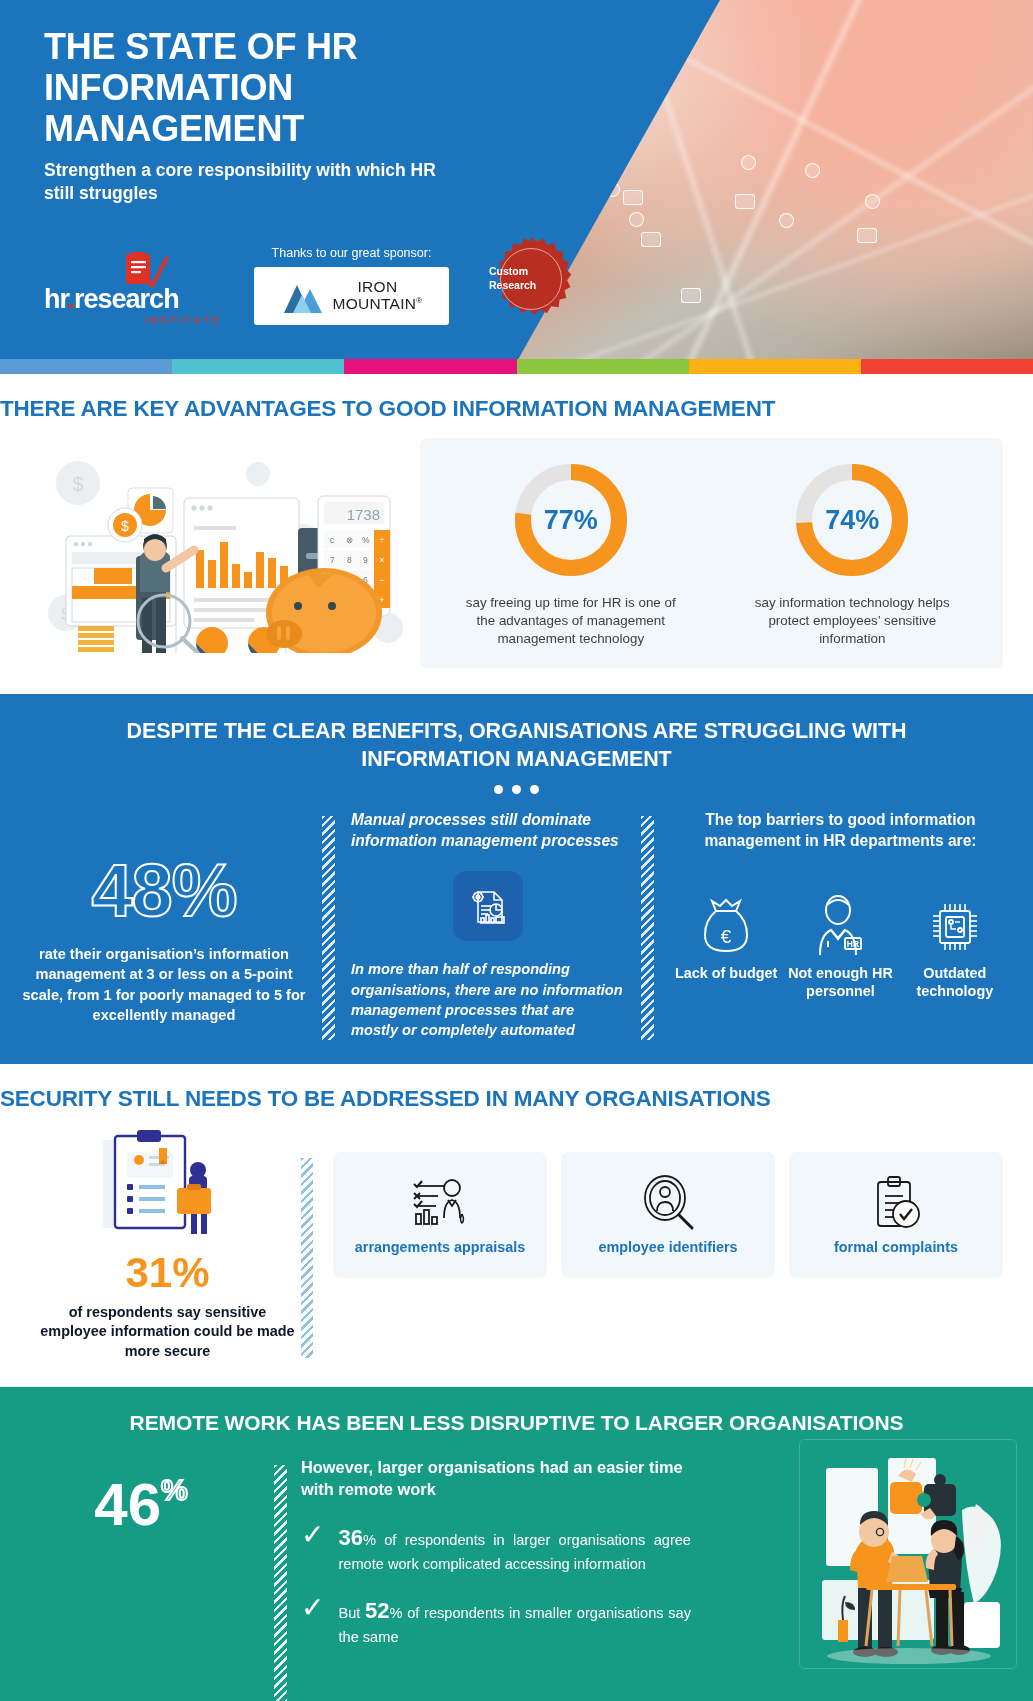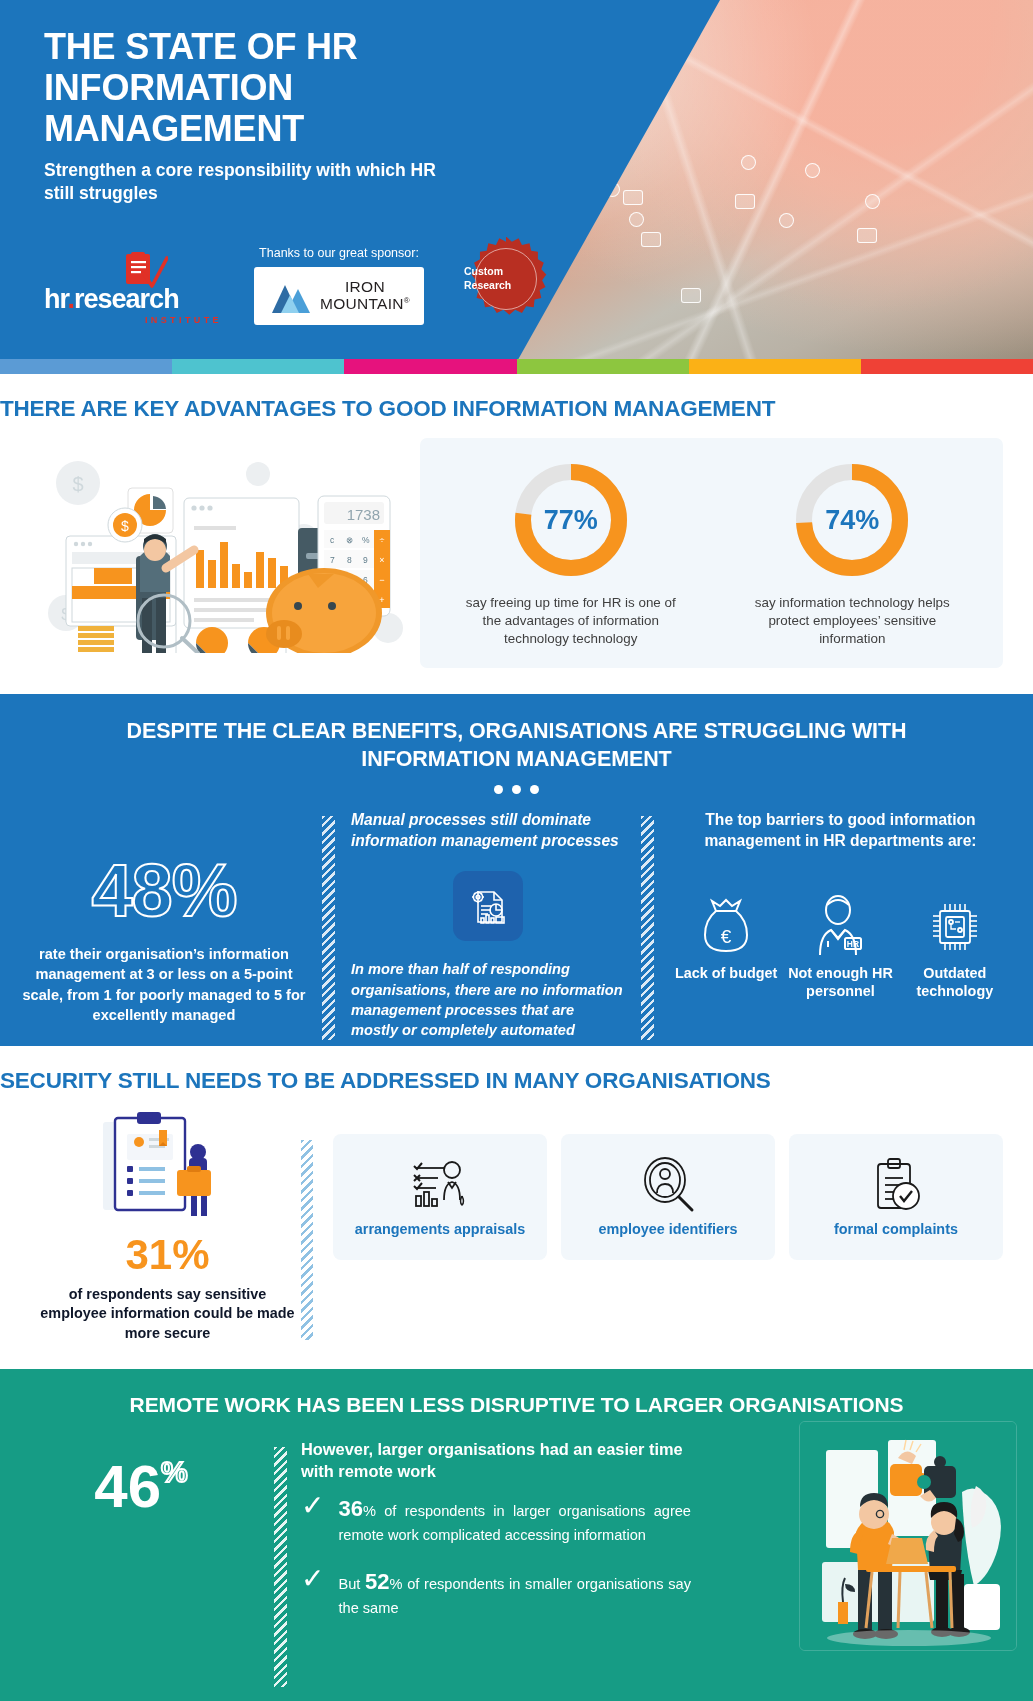--- a/index.html
+++ b/index.html
@@ -53,21 +53,21 @@
   }
   .hero-brands{ display:flex; align-items:flex-end; gap:32px; margin-top:32px; }
   .logo-hrri{ position:relative; width:178px; }
   .logo-hrri-mark{ position:absolute; left:78px; top:-34px; width:46px; height:40px; }
   .logo-hrri-txt{ color:#fff; font-weight:bold; font-size:27px; letter-spacing:-1px; line-height:1; }
   .logo-hrri-dot{ color:#e03127; }
   .logo-hrri-sub{ color:#e03127; font-size:9px; letter-spacing:3.4px; text-align:right; margin-top:2px; font-weight:bold; }
   .sponsor-wrap{ text-align:center; }
   .sponsor-label{ color:#fff; font-size:12.5px; margin-bottom:7px; }
   .sponsor-box{
-    background:#fff; border-radius:3px; width:170px; height:58px;
+    background:#fff; border-radius:3px; width:195px; height:58px;
     display:flex; align-items:center; justify-content:center; gap:8px; padding:0 9px;
   }
   .im-peaks{ width:44px; height:38px; flex:0 0 auto; }
   .im-txt{ font-size:15.5px; line-height:1.04; color:#231f20; letter-spacing:.3px; }
   .badge{
     width:84px; height:84px; position:relative; margin-left:8px; margin-bottom:4px; flex:0 0 auto;
   }
   .badge-star{
     position:absolute; inset:0; background:#b82f22;
     clip-path:polygon(50% 0%,57% 6%,65% 2%,69% 10%,78% 8%,80% 17%,88% 18%,88% 27%,95% 31%,92% 39%,98% 45%,93% 52%,97% 60%,90% 64%,92% 73%,84% 75%,83% 84%,74% 83%,69% 91%,61% 87%,54% 93%,47% 87%,39% 91%,34% 83%,25% 84%,23% 75%,15% 73%,17% 64%,10% 60%,14% 52%,9% 45%,15% 39%,12% 31%,19% 27%,19% 18%,27% 17%,29% 8%,38% 10%,42% 2%, 50% 6%);
@@ -96,21 +96,21 @@
   .donut-item{ width:215px; text-align:center; }
   .donut{ width:120px; height:120px; margin:0 auto 14px; position:relative; }
   .donut svg{ display:block; transform:rotate(-90deg); }
   .donut-val{
     position:absolute; inset:0; display:flex; align-items:center; justify-content:center;
     color:#1c75bc; font-weight:bold; font-size:27px;
   }
   .donut-cap{ color:#3f3f3f; font-size:13.4px; line-height:1.35; }
 
   
-  .sec2{ background:#1c75bc; color:#fff; padding:24px 0 6px; }
+  .sec2{ background:#1c75bc; color:#fff; padding:24px 0 24px; }
   .sec-h-white{
     color:#fff; font-weight:bold; font-size:21.5px; text-align:center; line-height:1.28;
     text-transform:uppercase; letter-spacing:-.1px;
   }
   .dots3{ display:flex; justify-content:center; gap:9px; margin:12px 0 4px; }
   .dots3 span{ width:9px;height:9px;border-radius:50%;background:#fff; display:block; }
   .sec2-cols{ display:flex; padding:12px 14px 0; align-items:stretch; }
   .col-a{ width:300px; padding:0 8px; text-align:center; }
   .col-b{ width:290px; padding:0 8px; text-align:left;font-style:italic; }
   .col-c{ flex:1; padding:0 6px; text-align:center; }
@@ -163,21 +163,21 @@
   }
   .sec4-cols{ display:flex; padding:22px 16px 0 12px; align-items:flex-start; }
   .col4a{ width:258px; text-align:center; flex:0 0 auto; }
   .vdash-w{
     width:13px; flex:0 0 auto; margin:8px 14px 0 4px; height:240px;
     background:repeating-linear-gradient(135deg, rgba(255,255,255,.9) 0 2.4px, rgba(22,156,133,0) 2.4px 6px);
   }
   .big46{ font-size:60px; font-weight:bold; line-height:1; margin:18px 0 14px; }
   .big46 .pc{ font-size:30px; color:transparent; -webkit-text-stroke:2px #fff; vertical-align:top; }
   .col4b{ width:390px; flex:0 0 auto; }
-  .col4b-head{ font-size:16.4px; font-weight:bold; line-height:1.3; margin-bottom:11px; }
+  .col4b-head{ font-size:16.4px; font-weight:bold; line-height:1.3; margin-bottom:22px; }
   .bullet{ display:flex; gap:14px; align-items:flex-start; margin-bottom:20px; }
   .check{ font-size:28px; line-height:.9; flex:0 0 auto; font-weight:normal; }
   .bullet-txt{ font-size:14.6px; line-height:1.45; text-align:justify; }
   .bullet-txt b{ font-size:22px; font-weight:bold; }
   .illus4{
     position:absolute; right:16px; top:52px; width:218px; height:230px;
     border:1px solid rgba(255,255,255,.18); border-radius:6px; overflow:hidden;
   }
 </style>
 </head>
@@ -374,21 +374,21 @@
       <div class="donut-panel">
 
         <div class="donut-item">
           <div class="donut">
             <svg width="120" height="120" viewBox="0 0 120 120">
               <circle cx="60" cy="60" r="48" fill="none" stroke="#e3e3e3" stroke-width="16"></circle>
               <circle cx="60" cy="60" r="48" fill="none" stroke="#f7941e" stroke-width="16" stroke-dasharray="232.2 69.4"></circle>
             </svg>
             <div class="donut-val">77%</div>
           </div>
-          <div class="donut-cap">say freeing up time for HR is one of the advantages of information technology technology</div>
+          <div class="donut-cap">say freeing up time for HR is one of the advantages of management management technology</div>
         </div>
 
         <div class="donut-item">
           <div class="donut">
             <svg width="120" height="120" viewBox="0 0 120 120">
               <circle cx="60" cy="60" r="48" fill="none" stroke="#e3e3e3" stroke-width="16"></circle>
               <circle cx="60" cy="60" r="48" fill="none" stroke="#f7941e" stroke-width="16" stroke-dasharray="223.2 78.4"></circle>
             </svg>
             <div class="donut-val">74%</div>
           </div>

